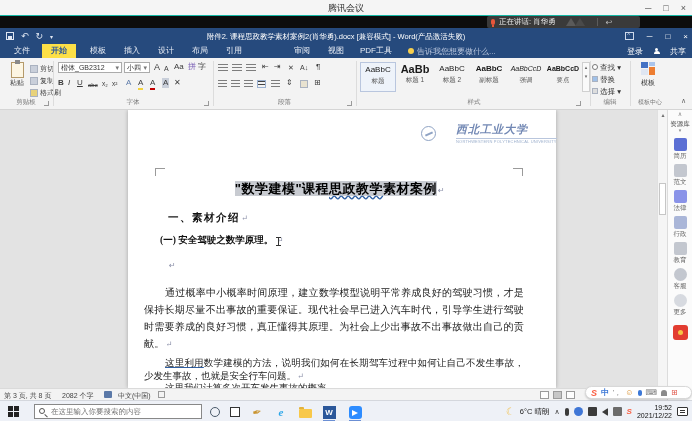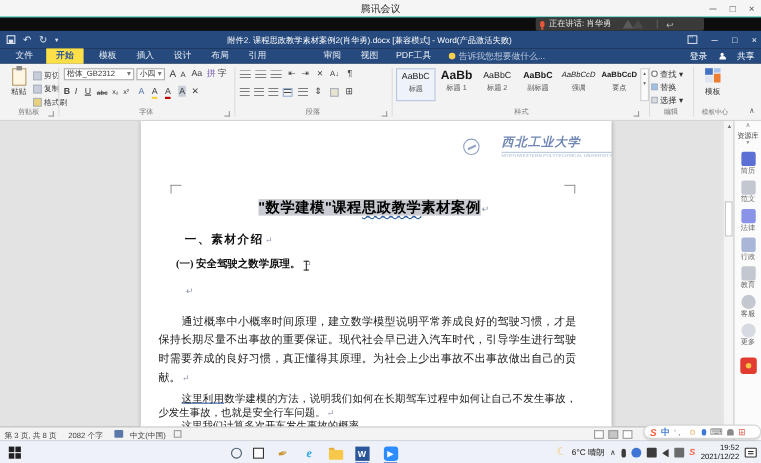--- a/index.html
+++ b/index.html
@@ -433,20 +433,24 @@
     <span class="sg-grid">⊞</span>
   </div>
 
   <div class="taskbar">
     <div class="start">
         <i></i>
         <i></i>
         <i></i>
         <i></i>
       </div>
+    <div class="search-box">
+      <span class="mag"></span>
+      <input placeholder="在这里输入你要搜索的内容" style="">
+    </div>
     <div class="tb-ic" style="left:208px;">
         <span class="cortana"></span>
       </div>
     <div class="tb-ic" style="left:228px;">
         <span class="taskview"></span>
       </div>
     <div class="tb-ic" style="left:250px;color:#c99430;transform:rotate(-15deg);">
         <span>✒</span>
       </div>
     <div class="tb-ic" style="left:274px;color:#2ba6e8;font-weight:bold;font-style:italic;font-family:'Liberation Serif','DejaVu Serif',serif;">

